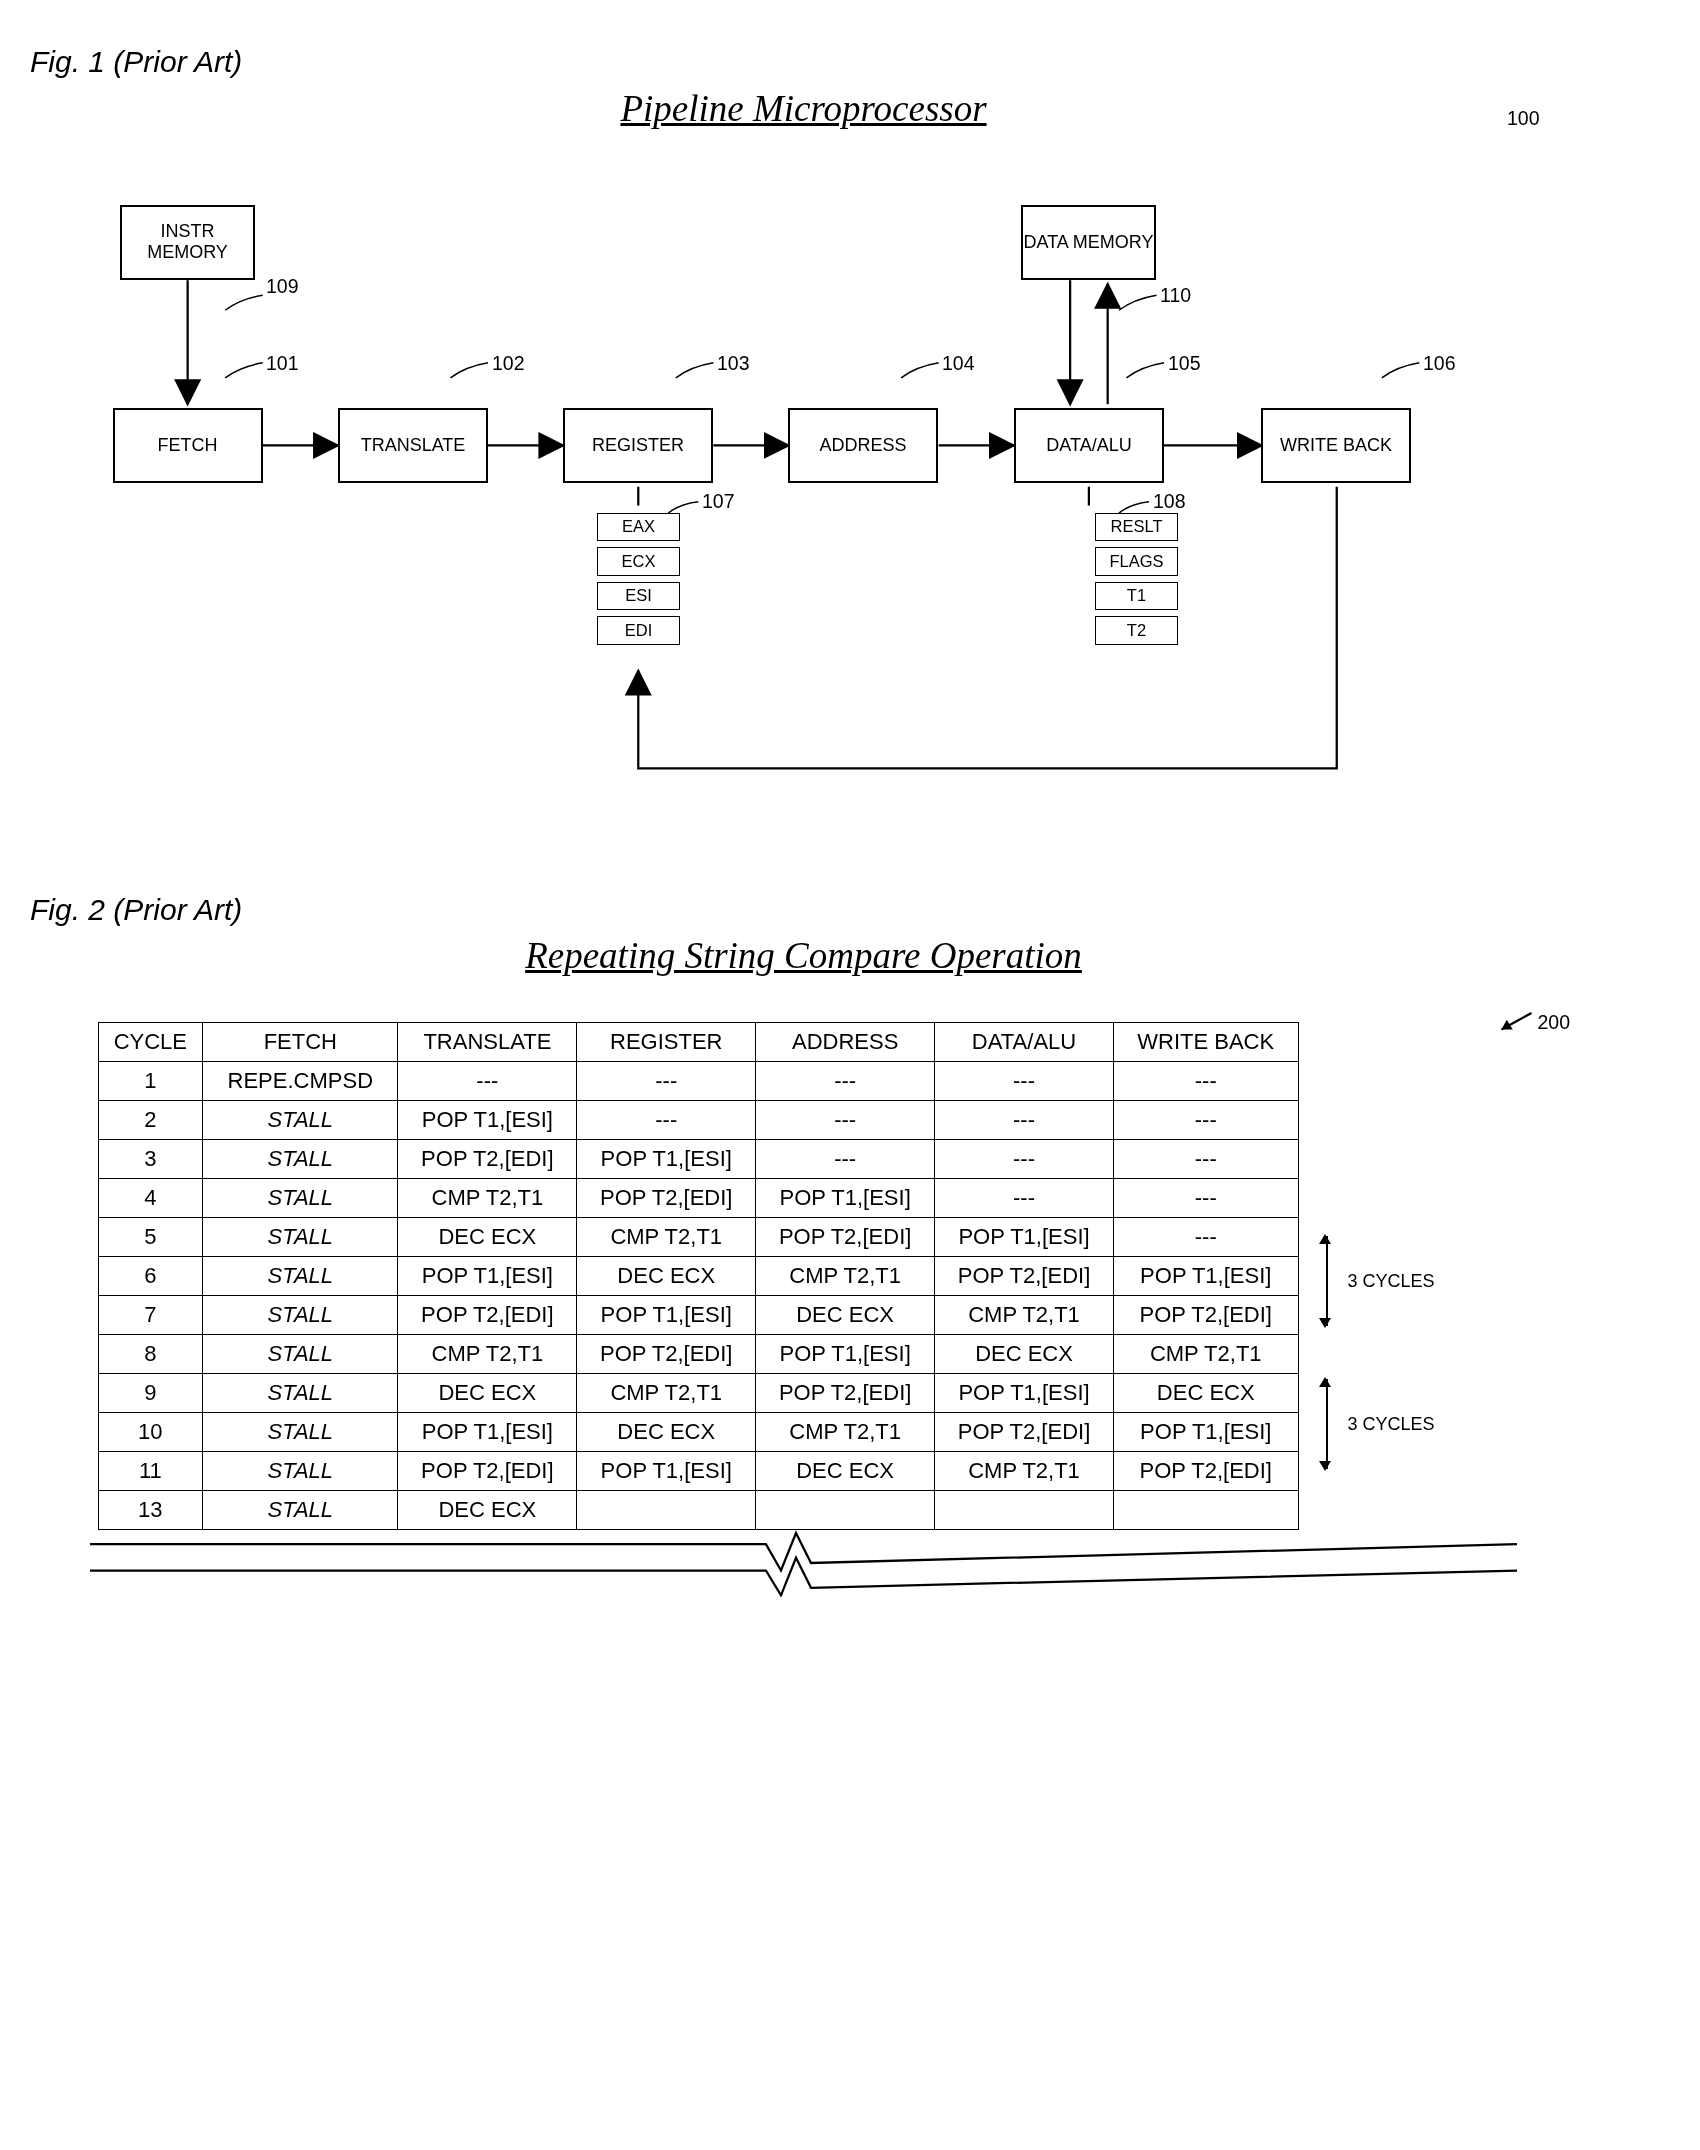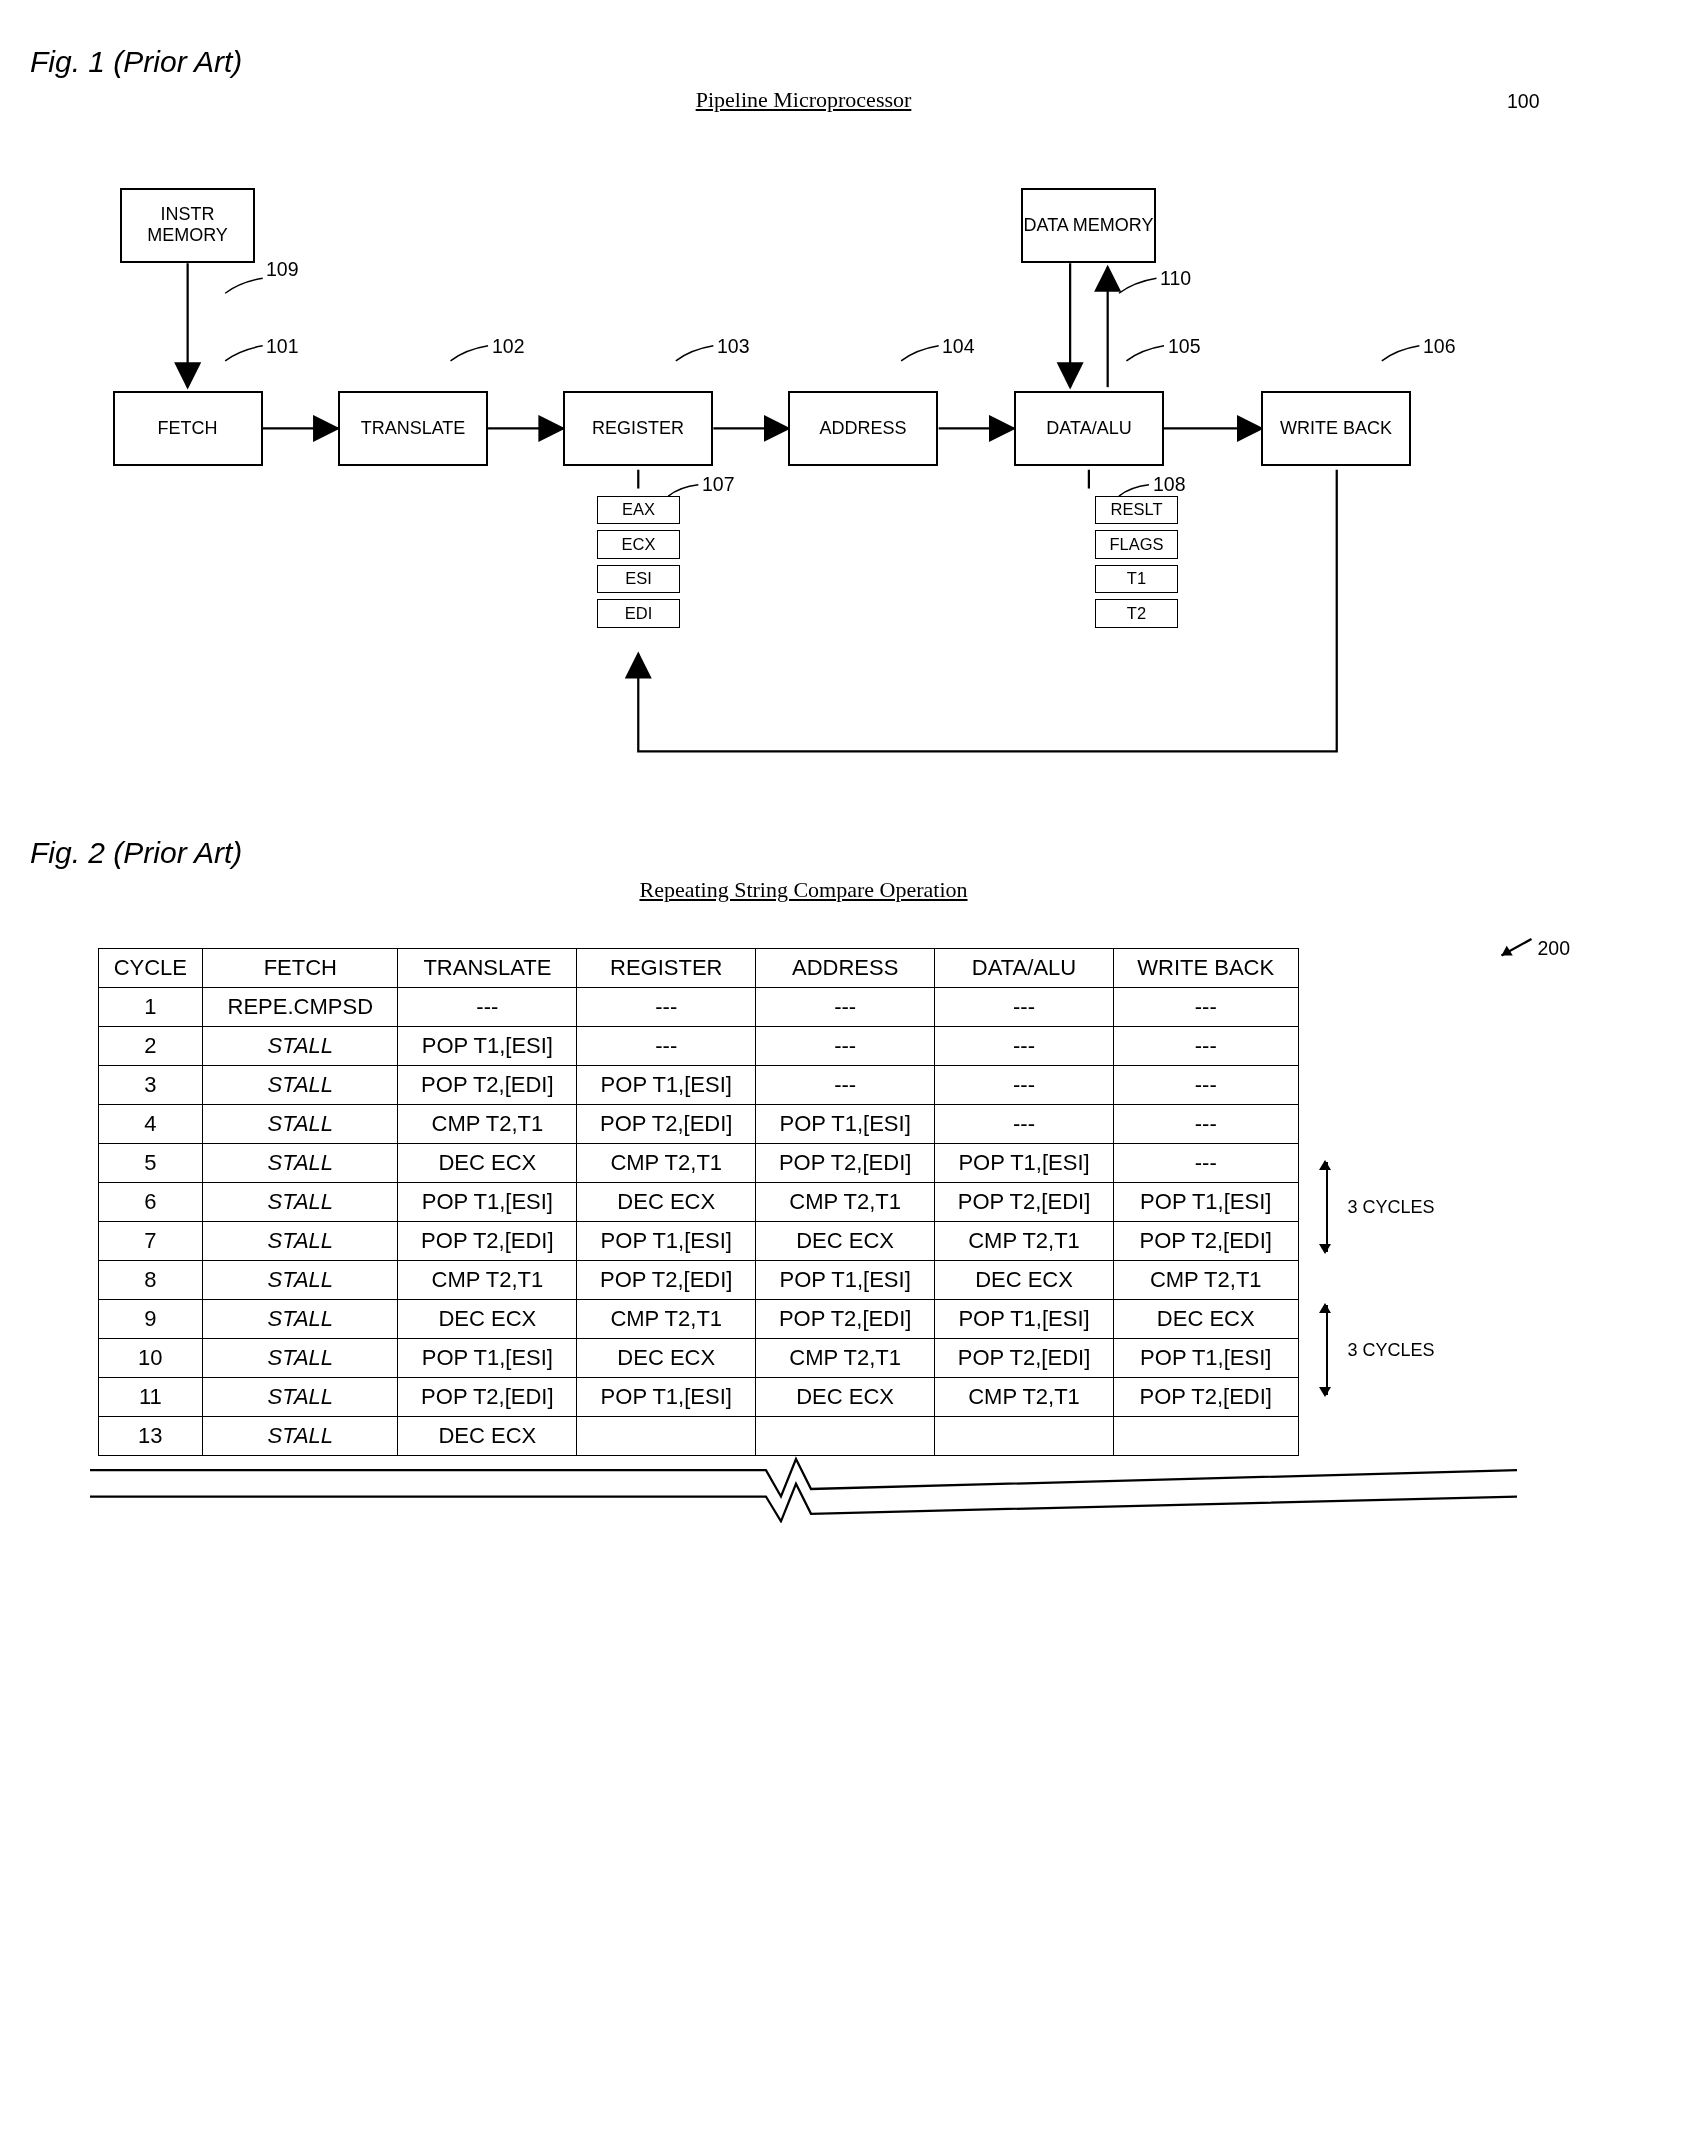--- a/index.html
+++ b/index.html
@@ -11,22 +11,23 @@
     width: 1700px;
   }
   .fig-label {
     font-family: "Comic Sans MS", cursive, sans-serif;
     font-size: 30px;
     font-style: italic;
     margin: 15px 0 0 0;
   }
   .diag-title {
     font-family: "Times New Roman", serif;
+    font-style: italic;
     text-decoration: underline;
-    font-size: 22px;
+    font-size: 37px;
     text-align: center;
     margin: 7.5px 0 15px 0;
   }
   
   .fig1-wrap { position: relative; width: 1427px; height: 676px; margin-left: 60px; }
   .box {
     position: absolute;
     border: 2.3px solid #000;
     background: #fff;
     text-align: center;
@@ -170,21 +171,21 @@
   <div class="label" style="left:176px; top:207px;">101</div>
   <div class="label" style="left:402px; top:207px;">102</div>
   <div class="label" style="left:627px; top:207px;">103</div>
   <div class="label" style="left:852px; top:207px;">104</div>
   <div class="label" style="left:1078px; top:207px;">105</div>
   <div class="label" style="left:1333px; top:207px;">106</div>
   <div class="label" style="left:612px; top:345px;">107</div>
   <div class="label" style="left:1063px; top:345px;">108</div>
 </div>
 
-<div class="fig-label" style="margin-top:32px;">Fig. 2 (Prior Art)</div>
+<div class="fig-label" style="margin-top:72px;">Fig. 2 (Prior Art)</div>
 <div class="diag-title" style="width:1427px;margin-left:60px;">Repeating String Compare Operation</div>
 
 <div class="fig2-wrap">
   <div class="note200">200</div>
   <svg class="overlay" style="width:1427px;height:30px;right:-68px;left:auto;top:-15px;" viewBox="0 0 1900 40">
      <line x1="1790" y1="30" x2="1830" y2="8" stroke="#000" stroke-width="3"></line>
      <polygon points="1790,30 1805,30 1797,17" fill="#000"></polygon>
   </svg>
 
   <table class="timing">

